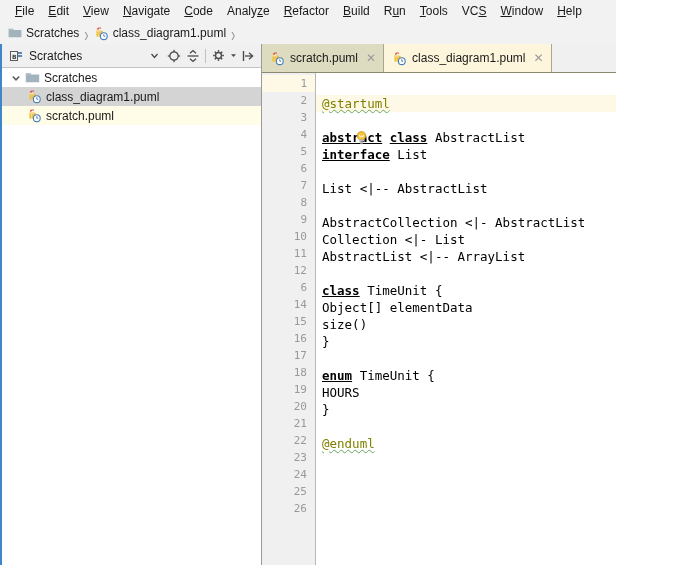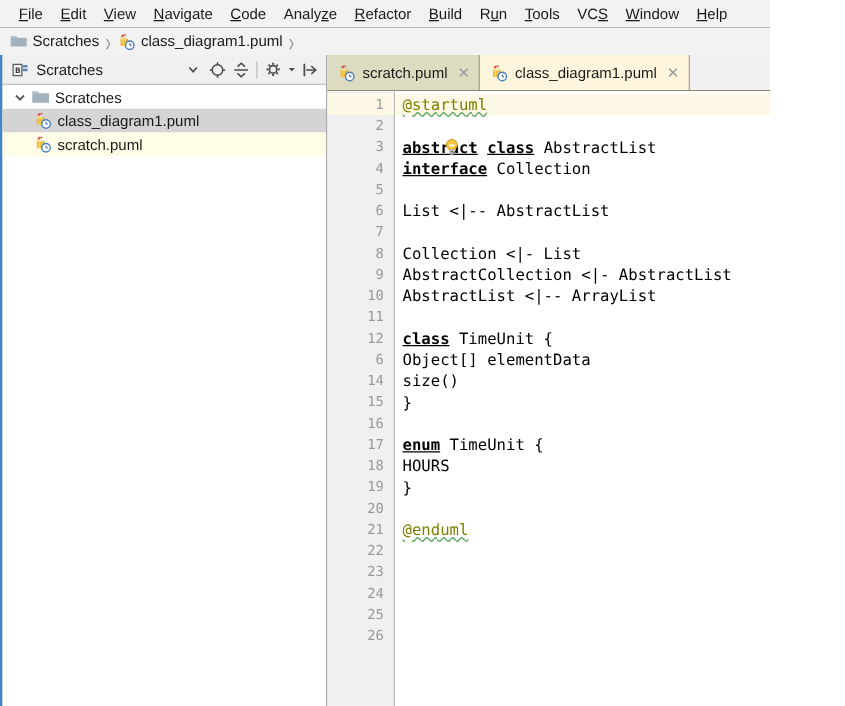--- a/index.html
+++ b/index.html
@@ -13,21 +13,21 @@
     font-family: "Liberation Sans", sans-serif;
     font-size: 12px;
     color: #000000;
     overflow: hidden;
     position: relative;
   }
   #app {
     position: absolute;
     left: 0; top: 0;
     width: 616px; height: 565px;
-    background: #000000;
+    background: #a16207;
     display: flex;
     flex-direction: column;
   }
 
   
   .menubar {
     height: 22px;
     background: #f2f2f2;
     display: flex;
     align-items: center;
@@ -234,21 +234,21 @@
   .code-line {
     height: 17px;
     line-height: 17px;
     font-family: "DejaVu Sans Mono", monospace;
     font-size: 12.5px;
     color: #000000;
     white-space: pre;
     padding-left: 6px;
     box-sizing: border-box;
   }
-  .code-line.cur { background: #fdf9e6; }
+  .code-line.cur { background: #fdf9e6; margin-top: 20px; }
   .kw {
     font-weight: bold;
     text-decoration: underline;
     color: #000000;
   }
   .tagname {
     color: #808000;
     text-decoration: underline;
     text-decoration-style: wavy;
     text-decoration-color: #63a863;
@@ -508,26 +508,26 @@
             <div class="code-line lamp-line"><span class="lamp">
     <svg width="13" height="15" viewBox="0 0 13 15">
       <circle cx="6.5" cy="5.8" r="4.3" fill="#f5c33b" stroke="#c79a1e" stroke-width="0.8"></circle>
       <path d="M4.3 5.2 L5.5 7.2 L6.5 5.6 L7.5 7.2 L8.7 5.2" fill="none" stroke="#ffffff" stroke-width="0.9"></path>
       <rect x="4.3" y="9.6" width="4.4" height="1.5" fill="#b9b9b9"></rect>
       <rect x="4.6" y="11.3" width="3.8" height="1.4" fill="#a8a8a8"></rect>
       <rect x="5.2" y="12.9" width="2.6" height="1.2" fill="#949494"></rect>
     </svg>
   </span></div>
             <div class="code-line"><span class="kw">abstract</span><span> </span><span class="kw">class</span><span> AbstractList</span></div>
-            <div class="code-line"><span class="kw">interface</span><span> Collection</span></div>
+            <div class="code-line"><span class="kw">interface</span><span> List</span></div>
             <div class="code-line">&nbsp;</div>
             <div class="code-line"><span>List &lt;|-- AbstractList</span></div>
             <div class="code-line">&nbsp;</div>
+            <div class="code-line"><span>AbstractCollection &lt;|- AbstractList</span></div>
             <div class="code-line"><span>Collection &lt;|- List</span></div>
-            <div class="code-line"><span>AbstractCollection &lt;|- AbstractList</span></div>
             <div class="code-line"><span>AbstractList &lt;|-- ArrayList</span></div>
             <div class="code-line">&nbsp;</div>
             <div class="code-line"><span class="kw">class</span><span> TimeUnit {</span></div>
             <div class="code-line"><span>Object[] elementData</span></div>
             <div class="code-line"><span>size()</span></div>
             <div class="code-line"><span>}</span></div>
             <div class="code-line">&nbsp;</div>
             <div class="code-line"><span class="kw">enum</span><span> TimeUnit {</span></div>
             <div class="code-line"><span>HOURS</span></div>
             <div class="code-line"><span>}</span></div>

